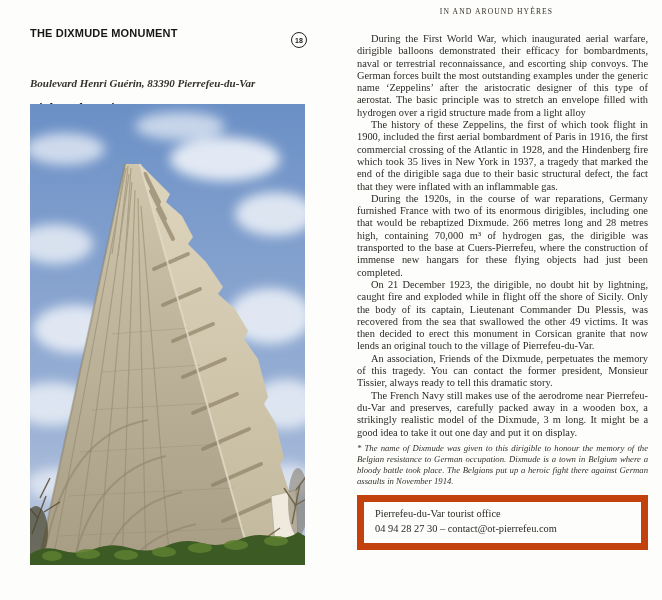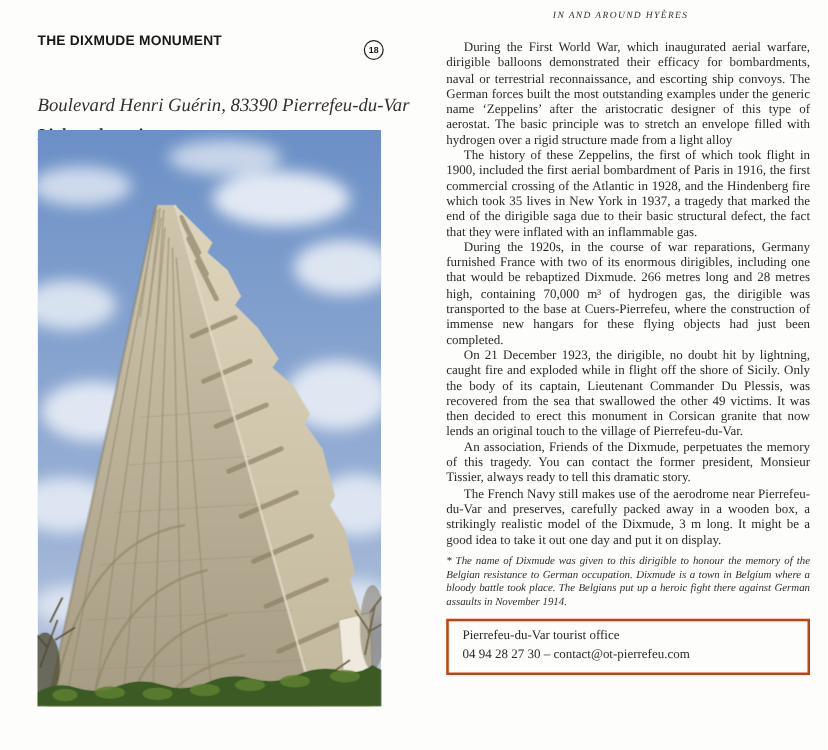--- a/index.html
+++ b/index.html
@@ -11,37 +11,37 @@
 
   
   .article-title{position:absolute;left:30px;top:27px;margin:0;width:260px;
     font-family:"Liberation Sans",sans-serif;font-weight:700;font-size:11px;
     letter-spacing:.2px;color:#171717;white-space:nowrap;}
   .badge{position:absolute;left:291px;top:32px;width:14px;height:14px;border:1.2px solid #222;
     border-radius:50%;font-family:"Liberation Sans",sans-serif;font-size:7px;font-weight:700;
     display:flex;align-items:center;justify-content:center;color:#171717;}
   .article-subtitle{position:absolute;left:30px;top:52px;font-size:13.5px;font-weight:700;
     font-style:italic;color:#201d1a;margin-top:48px;}
-  .article-address{position:absolute;left:30px;top:77px;font-size:15px;font-style:italic;
-    font-weight:400;color:#35312c;}
+  .article-address{position:absolute;left:30px;top:77px;font-size:11px;font-style:italic;
+    font-weight:700;color:#35312c;}
   .photo{position:absolute;left:30px;top:104px;width:275px;height:461px;overflow:hidden;}
   .photo svg{display:block;}
 
   
   .running-header{position:absolute;left:0;top:7px;width:100%;text-align:center;
-    font-size:7.6px;font-style:italic;letter-spacing:1.1px;color:#35312c;
+    font-size:7.6px;letter-spacing:1.1px;color:#35312c;
     text-transform:uppercase;}
   .body-column{position:absolute;left:26px;top:33px;width:291px;}
   .para{margin:0;font-size:10.4px;line-height:12.3px;text-align:justify;text-indent:14px;}
   .para.first{text-indent:0;}
   .para.first::first-letter{float:left;font-size:27px;line-height:22px;font-weight:700;
     padding:1px 3px 0 0;color:#1c1a17;}
   .footnote{margin:4px 0 0 0;font-size:8.7px;line-height:10.9px;font-style:italic;
     text-align:justify;color:#35312c;}
-  .infobox{margin-top:9px;border:2px solid #c2410c;padding:5px 10px 7px 11px;
+  .infobox{margin-top:9px;border:7px solid #c2410c;padding:5px 10px 7px 11px;
     font-size:10.4px;line-height:14.2px;color:#2d2a26;}
   .pagenum{position:absolute;left:0;top:570px;width:100%;text-align:center;
     font-size:9px;font-style:italic;color:#35312c;margin-top:29px;}
 </style>
 </head>
 <body>
 
 <div class="spread">
 
   <div class="page left">

